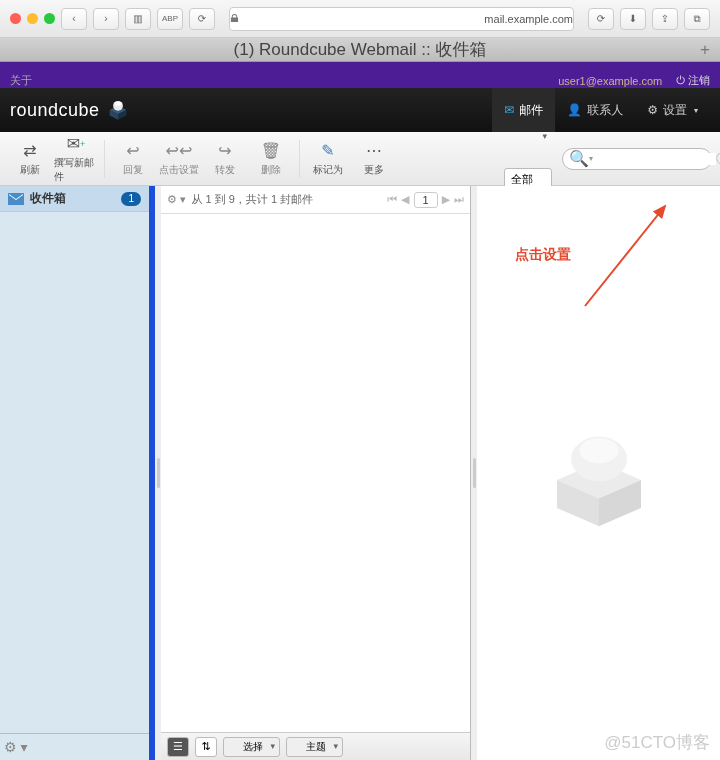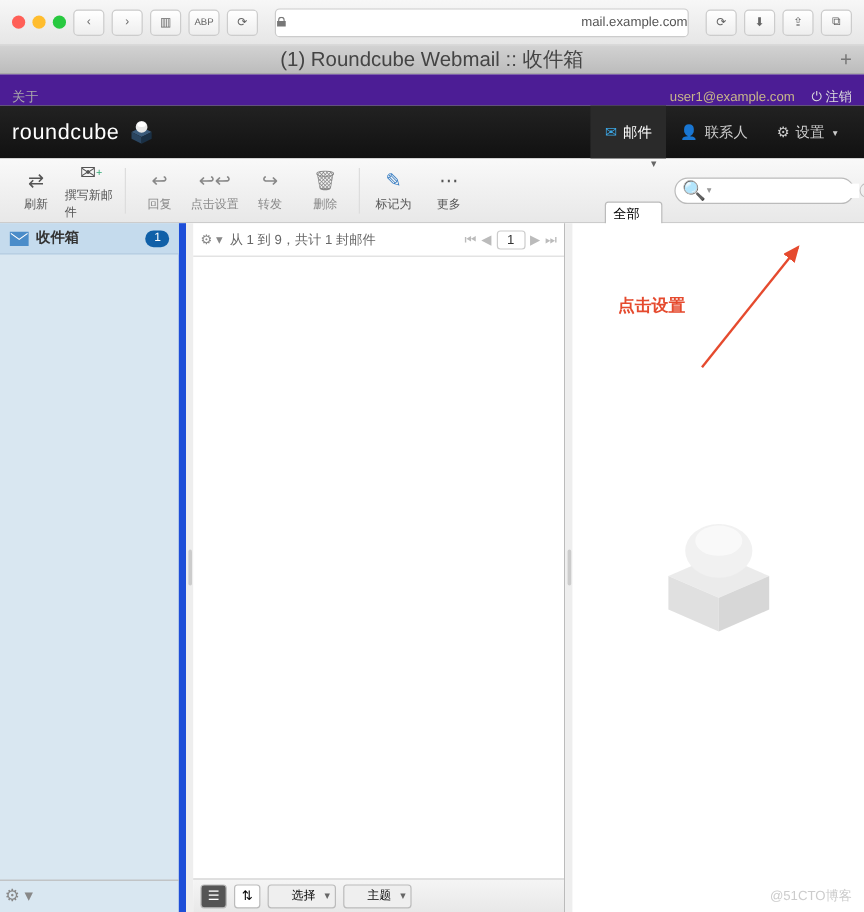--- a/index.html
+++ b/index.html
@@ -66,21 +66,21 @@
 .foot-sel { height:20px; font-size:10px; border:1px solid #bbb; border-radius:3px; padding:0 16px 0 19px; appearance:none;}
 
 .preview { flex:1; display:flex; align-items:center; justify-content:center; position:relative;}
 .preview-cube { width:140px; height:140px; opacity:0.35;}
 .annotation { position:absolute; top:60px; left:38px; color:#e54a2e; font-size:14px; font-weight:bold;}
 .arrow-svg { position:absolute; top:-50px; left:60px; width:100px; height:120px; pointer-events:none;}
 
 .splitter { width:6px; background:#eee; display:flex; align-items:center; justify-content:center;}
 .splitter::before{content:""; width:3px; height:30px; background:#ccc; border-radius:2px;}
 
-.watermark { position:absolute; bottom:6px; right:10px; font-size:11px; color:#ccc;}
+.watermark { position:absolute; bottom:6px; right:10px; font-size:17px; color:#ccc;}
 </style>
 </head>
 <body>
 
 <div class="browser-chrome">
   <div class="traffic">
     <div class="dot red"></div>
     <div class="dot yellow"></div>
     <div class="dot green"></div>
   </div>

